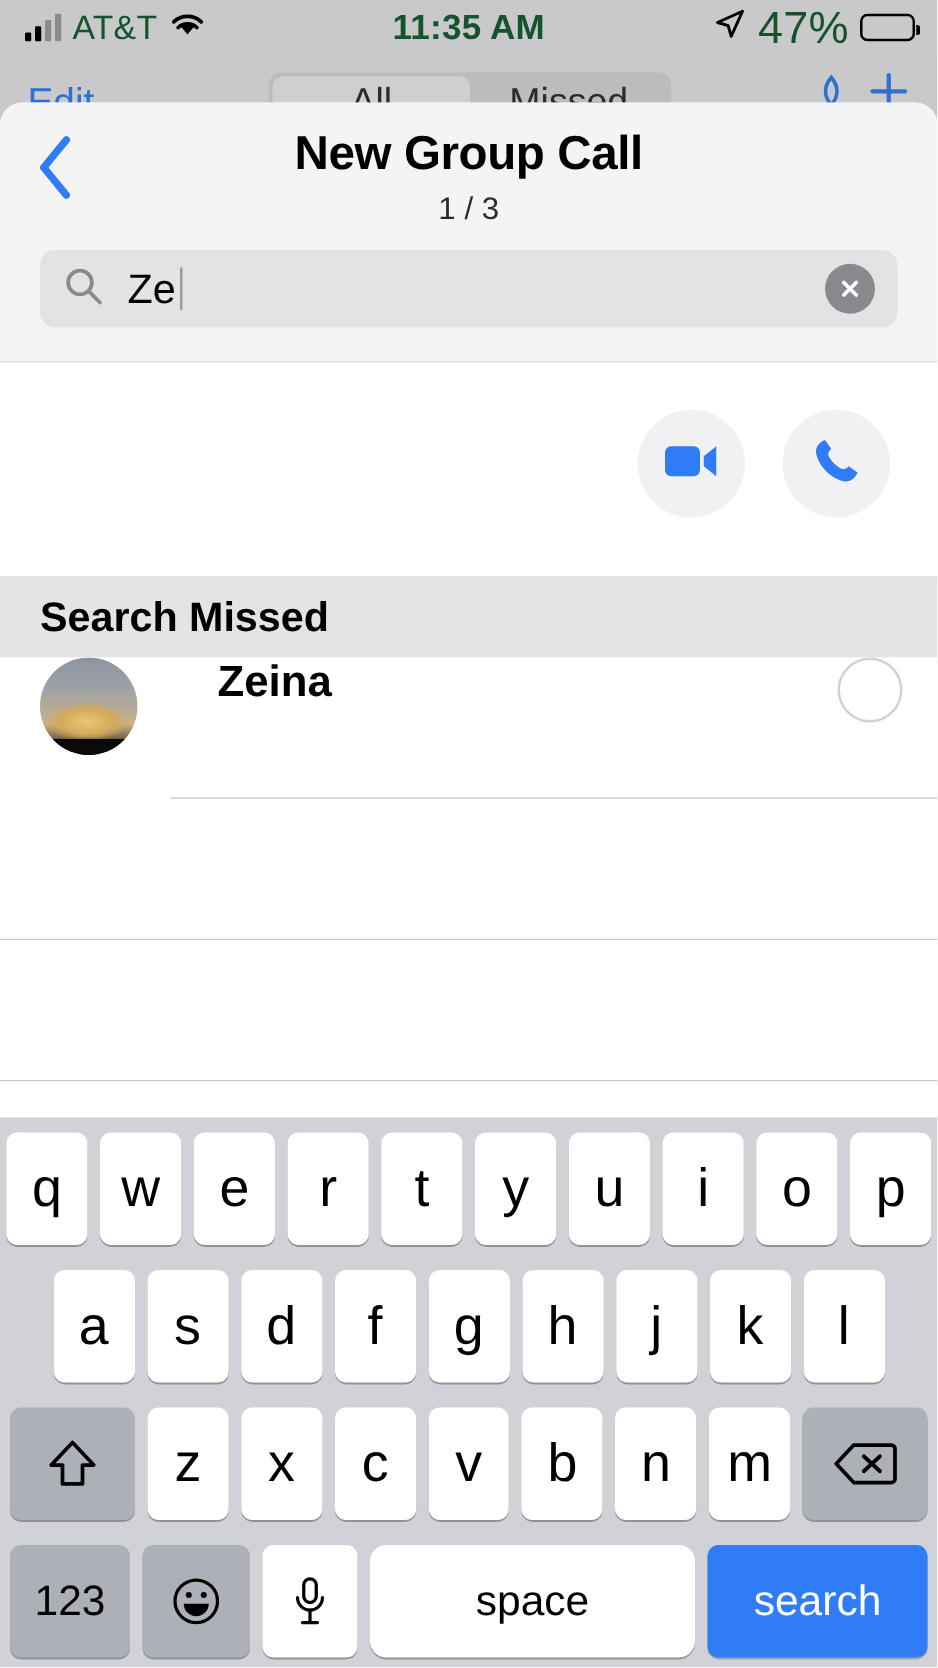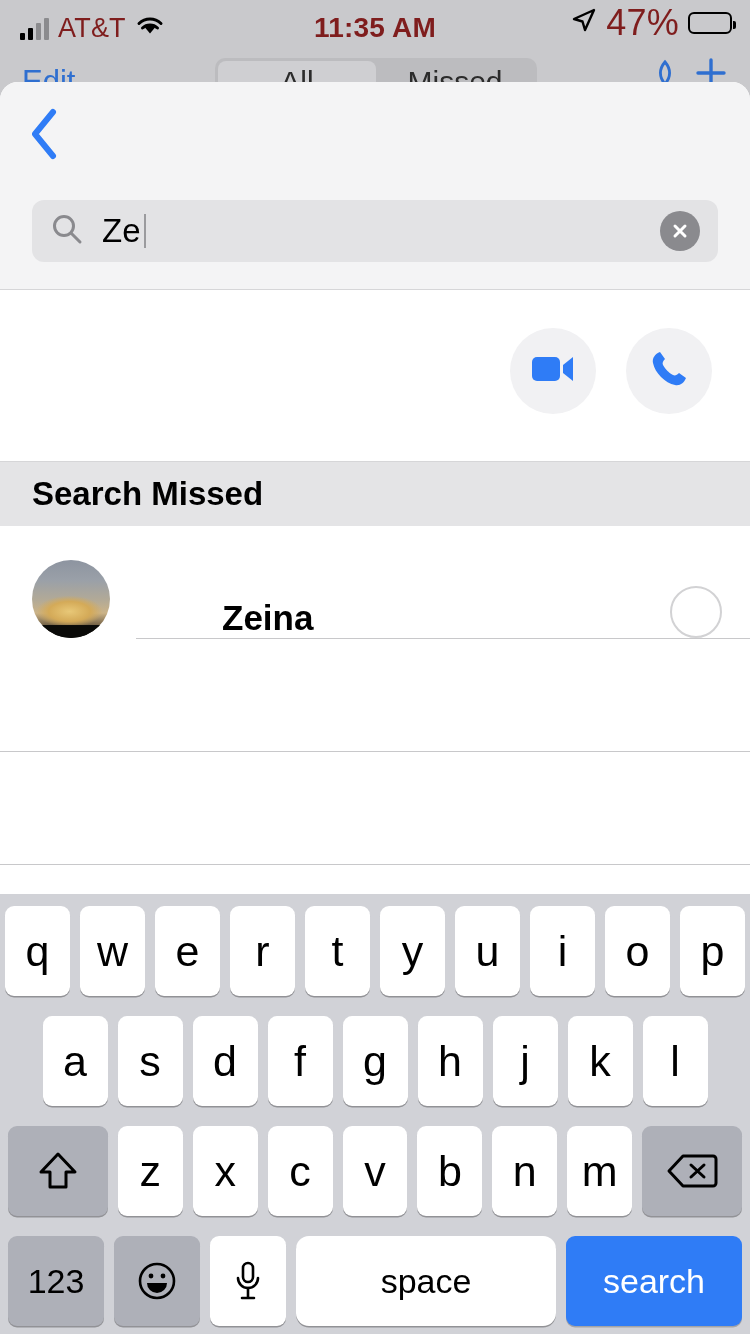--- a/index.html
+++ b/index.html
@@ -7,22 +7,22 @@
     width:750px; height:1334px;
     font-family:"Liberation Sans", sans-serif;
     background:#ffffff; overflow:hidden;
   }
   #screen { position:relative; width:750px; height:1334px; overflow:hidden; background:#ffffff; }
 
   
   .bg-layer { position:absolute; inset:0; background:#c9c9cc; }
   .statusbar {
     position:absolute; top:0; left:0; width:750px; height:44px;
-    display:flex; align-items:flex-end; background:#c9c9cc;
-    font-size:27px; color:#7f1d1d; letter-spacing:0.2px;
+    display:flex; align-items:center; background:#c9c9cc;
+    font-size:27px; color:#14532d; letter-spacing:0.2px;
   }
   .sb-left { display:flex; align-items:center; gap:9px; padding-left:20px; width:270px; }
   .sb-center { flex:1; text-align:center; font-weight:600; font-size:28px; }
   .sb-right { display:flex; align-items:center; justify-content:flex-end;
               gap:9px; width:270px; padding-right:18px; }
   .bars { display:flex; align-items:flex-end; gap:3px; height:22px; }
   .bars i { display:block; width:5px; background:#000; border-radius:1px; }
   .bars i:nth-child(1){height:7px;} .bars i:nth-child(2){height:12px;}
   .bars i:nth-child(3){height:17px; background:#8b8b8e;}
   .bars i:nth-child(4){height:22px; background:#8b8b8e;}
@@ -131,22 +131,22 @@
   
   .sec-header {
     height:64px; background:#e4e4e6; display:flex; align-items:center;
     padding-left:32px;
   }
   .sec-header span { font-size:33px; font-weight:700; color:#000; }
 
   
   .list { background:#ffffff; }
   .list-row {
-    position:relative; height:112px; display:flex; align-items:flex-end;
-    padding-left:32px; cursor:pointer;gap:48px;
+    position:relative; height:112px; display:flex; align-items:flex-start;
+    padding-left:32px; cursor:pointer;
   }
   .row-avatar {
     width:78px; height:78px; border-radius:50%; overflow:hidden; flex:none;
     background:#777;
   }
   .av-zeina {
     width:100%; height:100%;
     background:
       linear-gradient(to top, #0a0a08 0%, #0a0a08 16%, transparent 17%),
       radial-gradient(ellipse 46px 22px at 48% 66%, #e8c878 0%, #d4aa58 45%, transparent 72%),
@@ -252,20 +252,24 @@
   </div>
 
   <div class="sheet">
 
     <div class="sheet-head">
       <div class="back-chevron">
         <svg width="30" height="52" viewBox="0 0 30 52">
           <path d="M24 4 L6 26 L24 48" fill="none" stroke="#2f7cf6" stroke-width="6" stroke-linecap="round" stroke-linejoin="round"></path>
         </svg>
       </div>
+      <div class="title-wrap">
+        <div class="sheet-title">New Group Call</div>
+        <div class="sheet-sub">1 / 3</div>
+      </div>
 
       <div class="searchbar">
         <span>
           <svg width="34" height="34" viewBox="0 0 34 34">
             <circle cx="14" cy="14" r="9.5" fill="none" stroke="#8a8a8e" stroke-width="3"></circle>
             <path d="M21 21 L30 30" stroke="#8a8a8e" stroke-width="3" stroke-linecap="round"></path>
           </svg>
         </span>
         <span class="search-text">
           <span>Ze</span>

